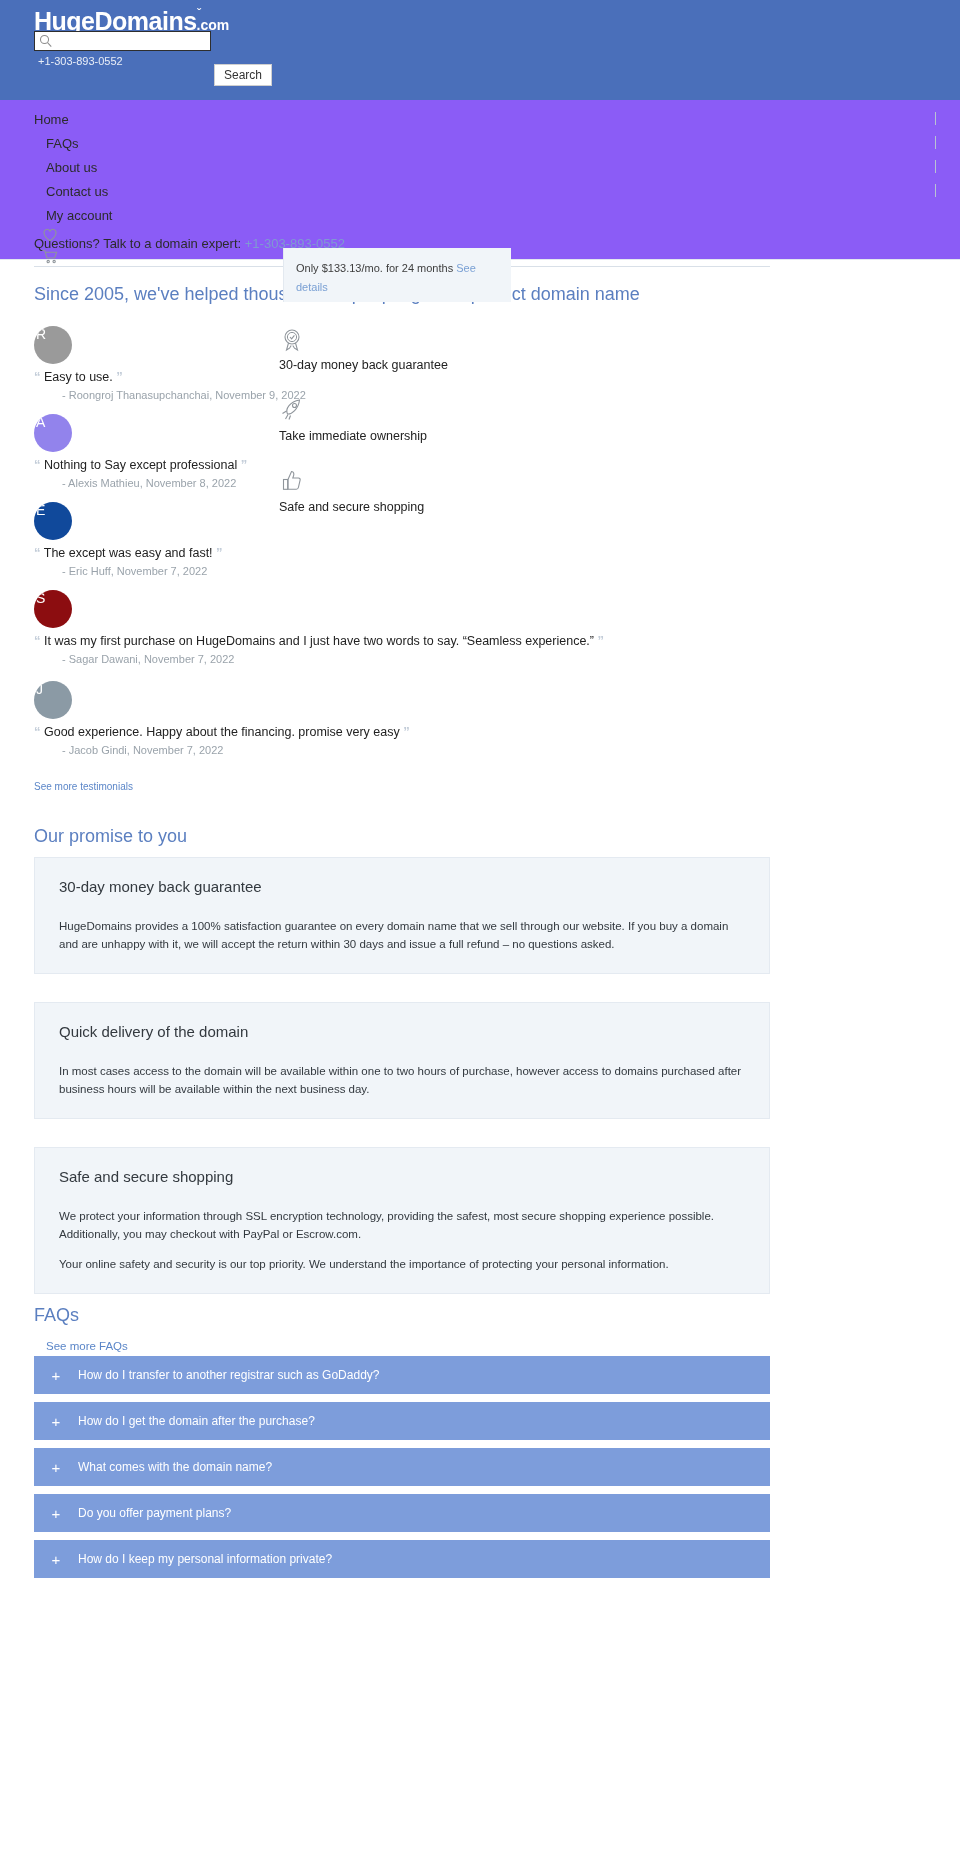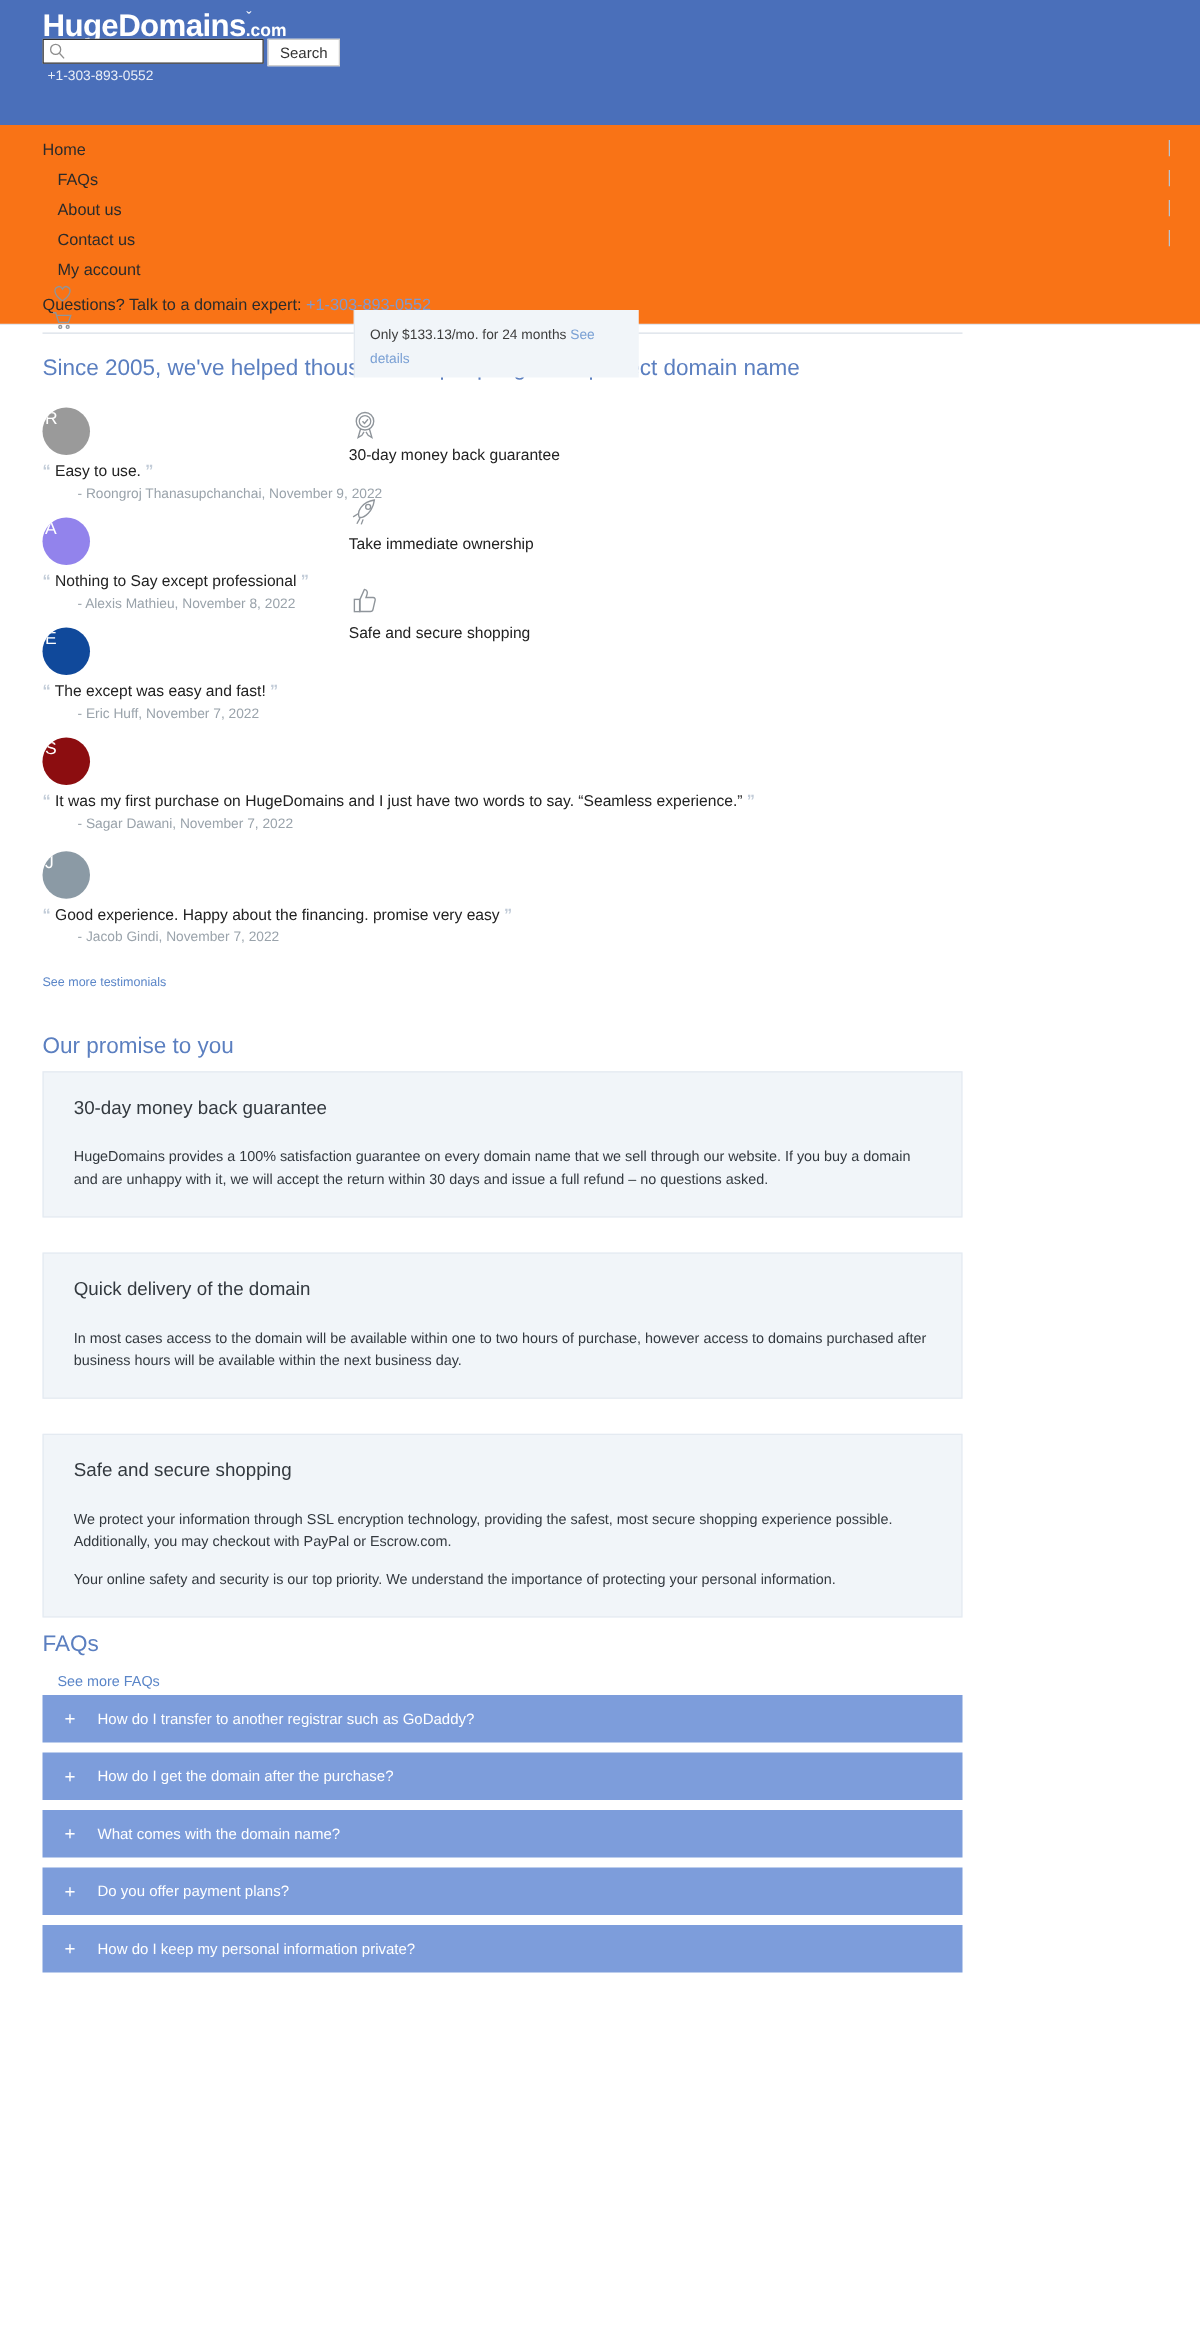--- a/index.html
+++ b/index.html
@@ -70,32 +70,33 @@
   .search-btn {
     margin-left: 3px;
     width: 58px;
     height: 22px;
     background: #ffffff;
     border: 1px solid #cfcfcf;
     font-family: "Liberation Sans", sans-serif;
     font-size: 12px;
     color: #333333;
     cursor: pointer;
+    margin-top: 33px;
   }
   .phone {
     position: absolute;
     left: 38px;
     top: 55px;
     color: #e9eef7;
     font-size: 11px;
   }
 
   
   .navpanel {
-    background: #f97316;
+    background: #8b5cf6;
     height: 160px;
     position: relative;
     border-bottom: 1px solid #e2e8ef;
   }
   .nav-item {
     position: absolute;
     font-size: 13px;
     color: #2b2b2b;
     cursor: pointer;
     white-space: nowrap;

